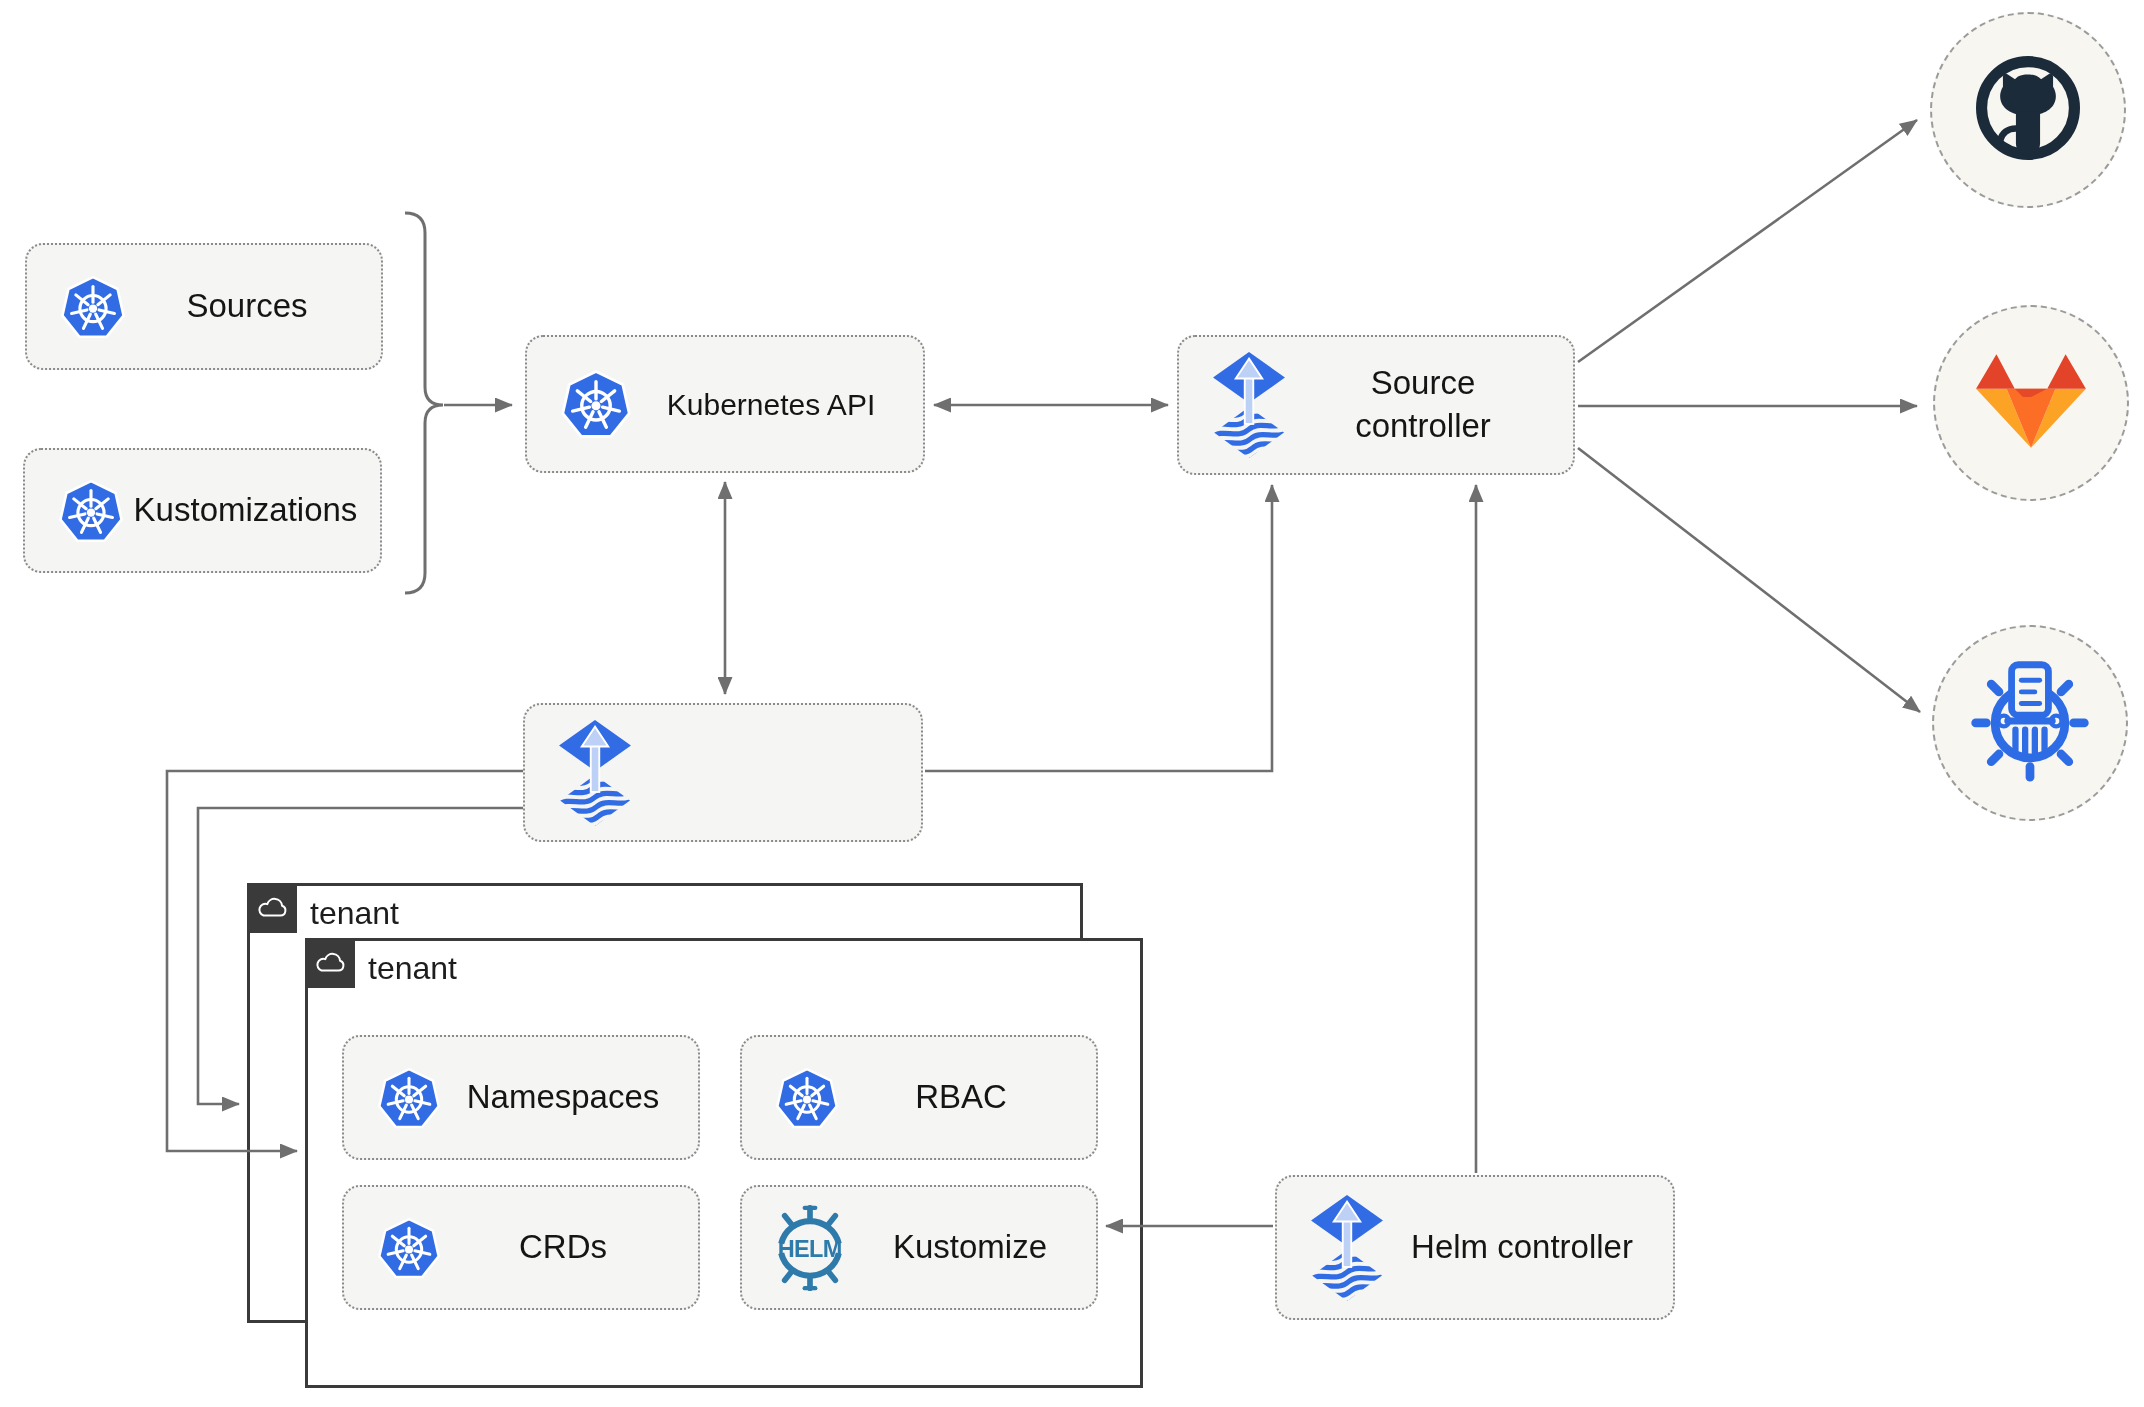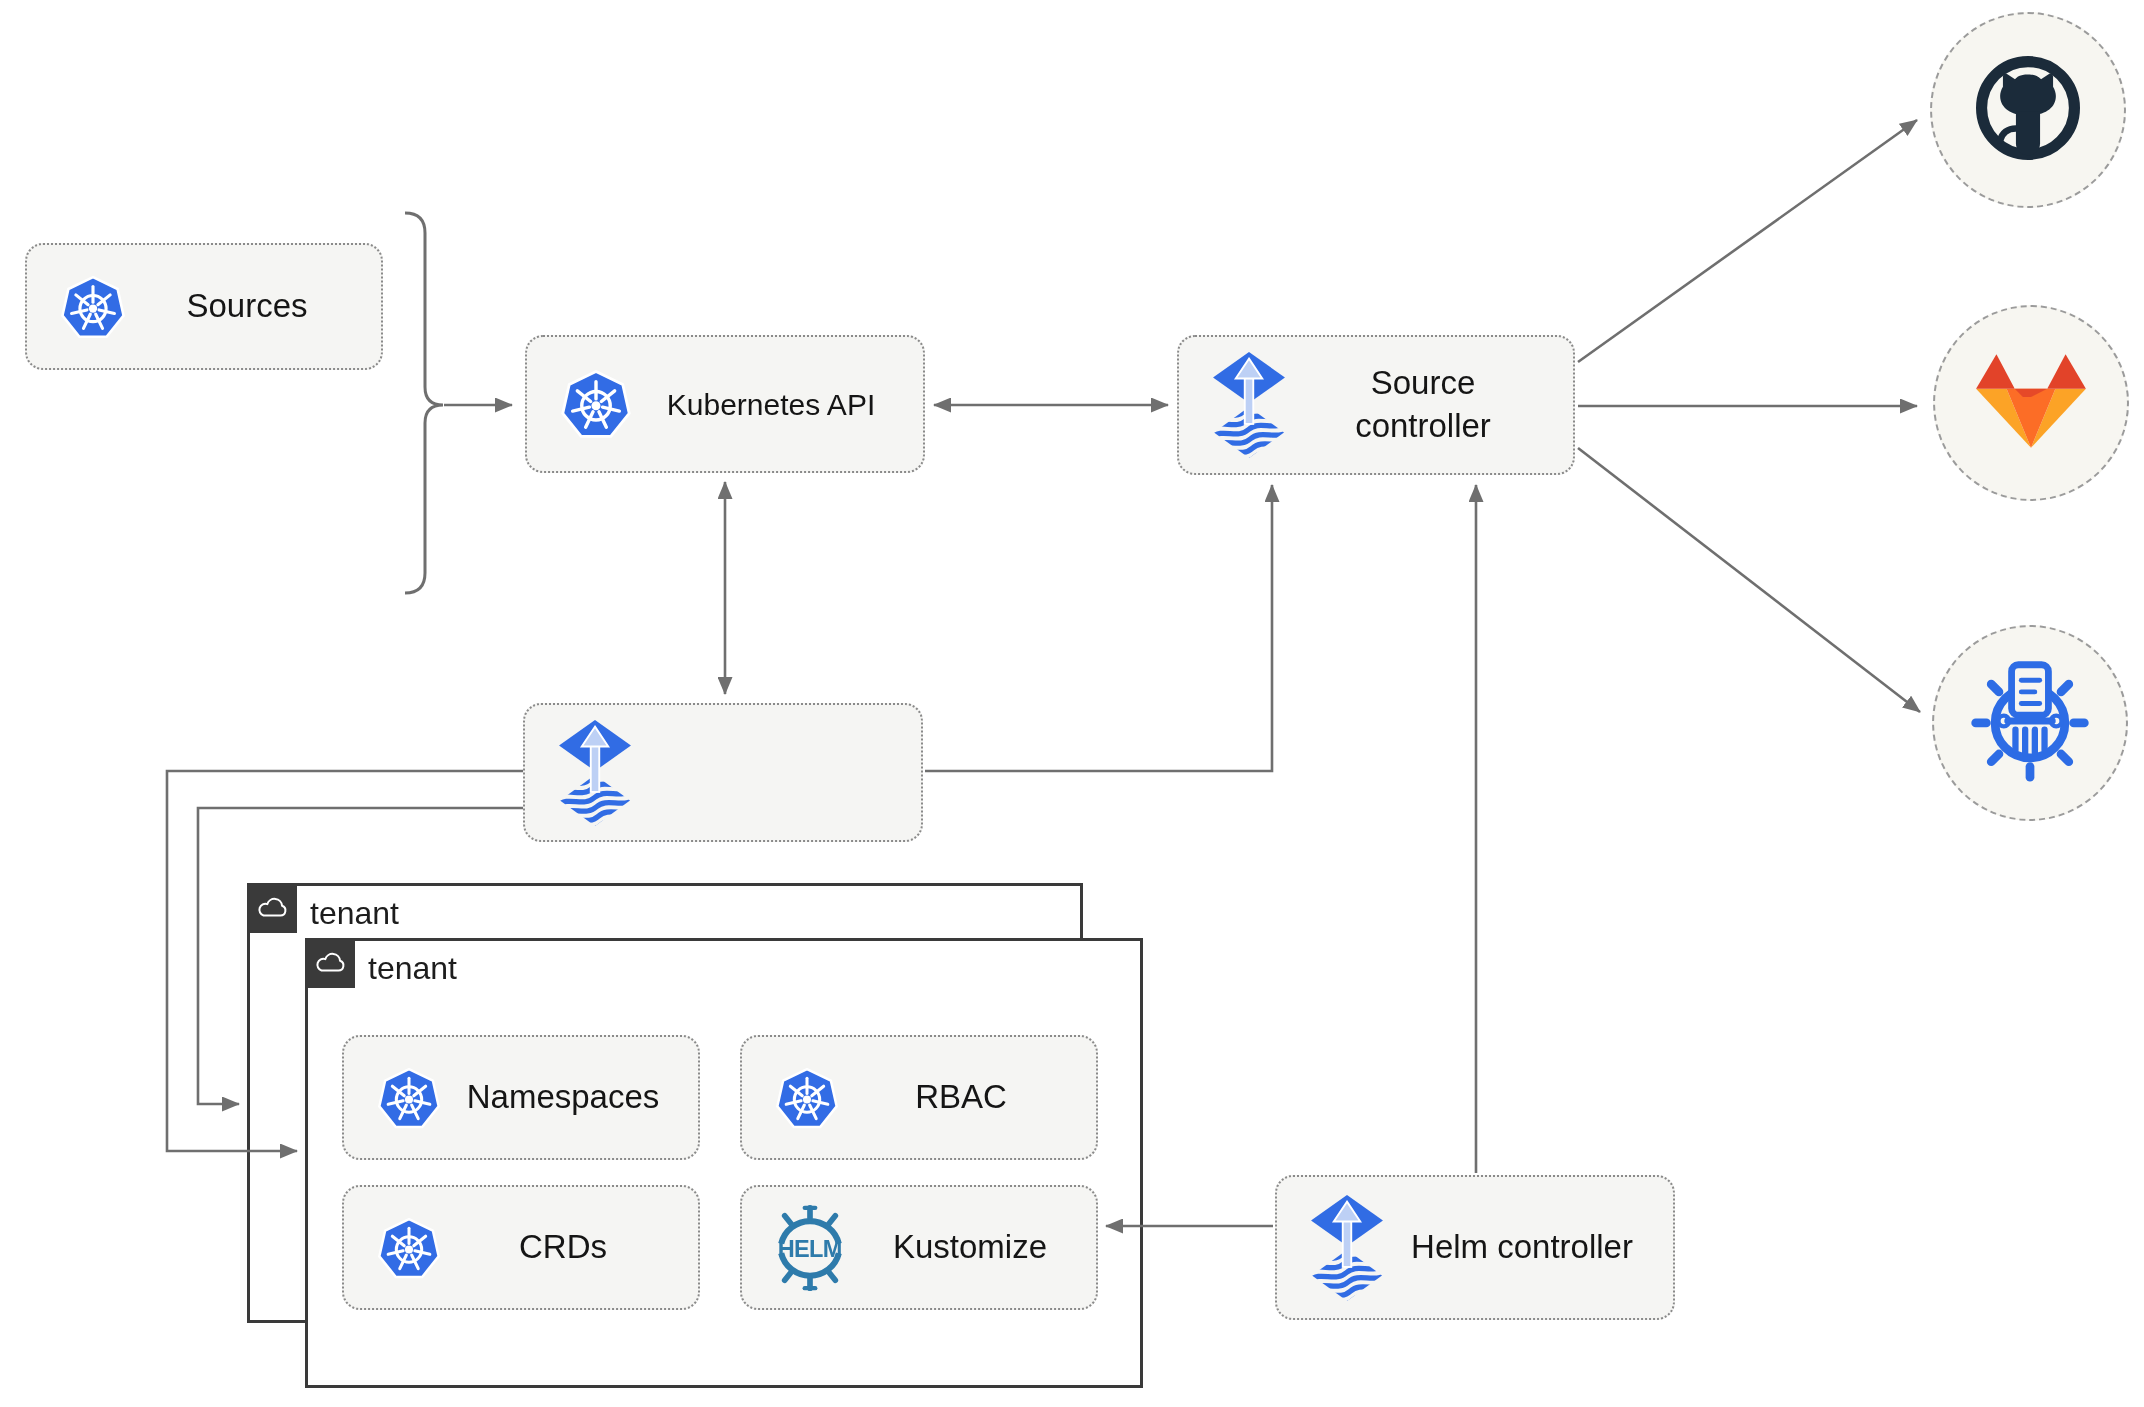--- a/index.html
+++ b/index.html
@@ -151,20 +151,28 @@
 
   <div class="node z4 nowrap" style="left:25px;top:243px;width:358px;height:127px">
     <span class="icon">
       <svg width="68" height="68" viewBox="0 0 64 65">
           <use href="#k8s"></use>
         </svg>
       </span>
     <span class="lbl">Sources</span>
   </div>
 
+  <div class="node z4 nowrap" style="left:23px;top:448px;width:359px;height:125px">
+    <span class="icon">
+      <svg width="68" height="68" viewBox="0 0 64 65">
+          <use href="#k8s"></use>
+        </svg>
+      </span>
+    <span class="lbl">Kustomizations</span>
+  </div>
 
   <div class="node z4 nowrap" style="left:525px;top:335px;width:400px;height:138px">
     <span class="icon">
       <svg width="74" height="74" viewBox="0 0 64 65">
           <use href="#k8s"></use>
         </svg>
       </span>
     <span class="lbl" style="font-size:30px">Kubernetes API</span>
   </div>
 

